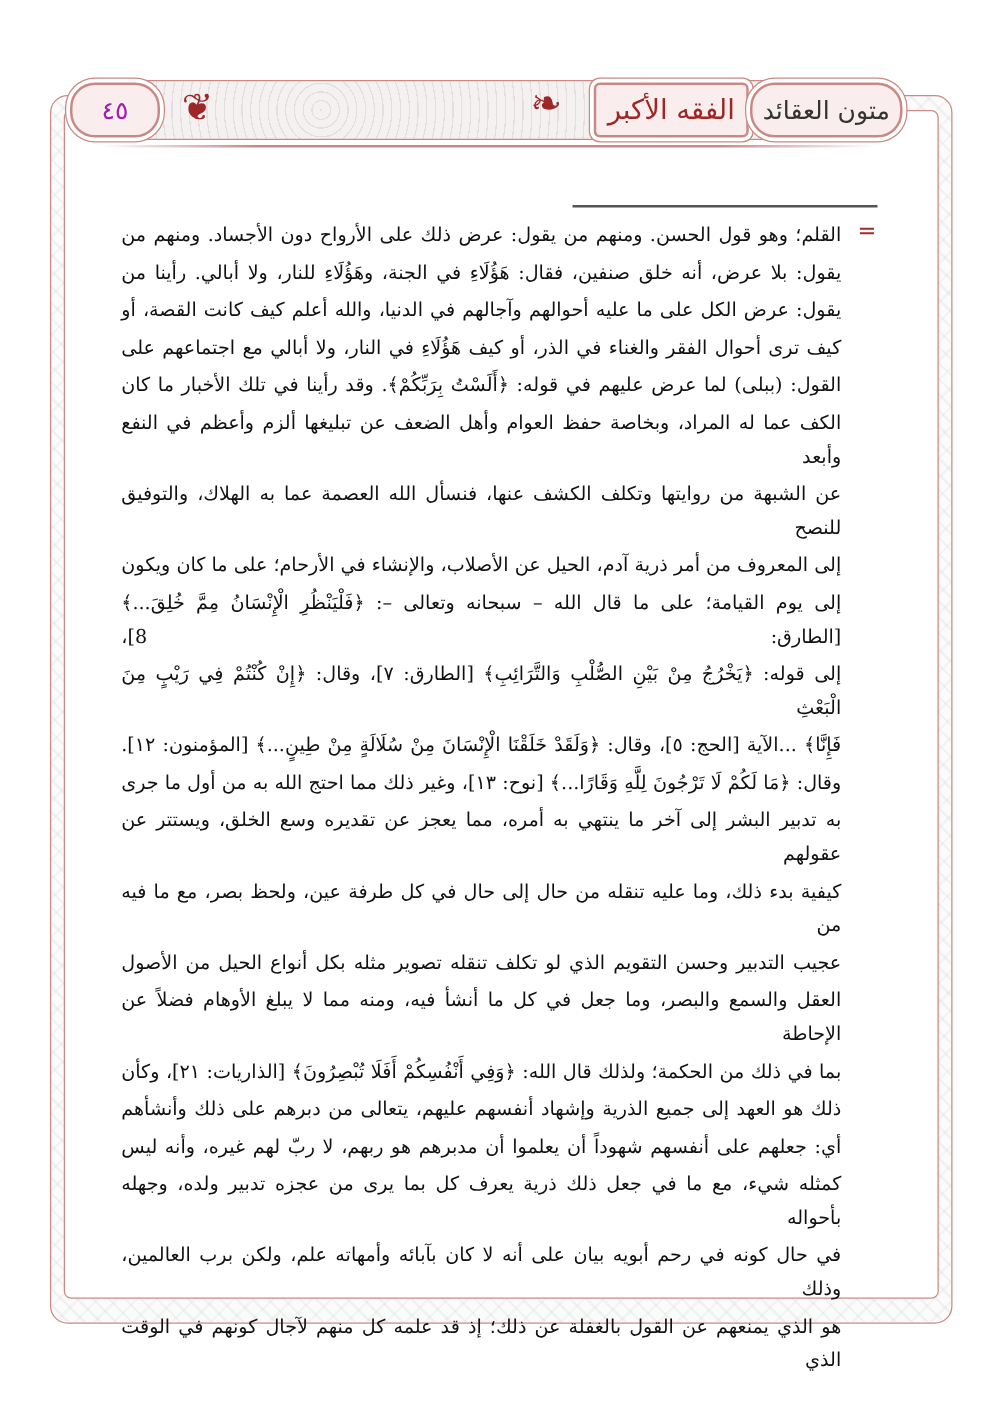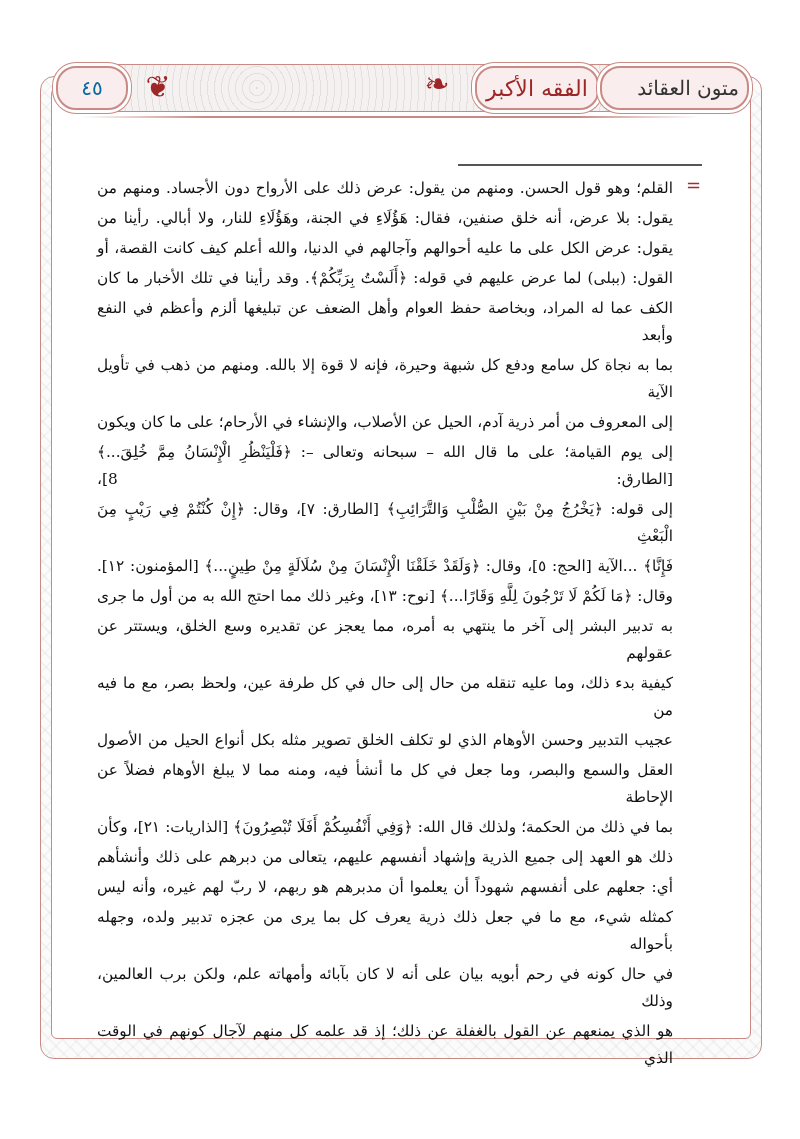--- a/index.html
+++ b/index.html
@@ -31,43 +31,43 @@
     .header-line {
       position: absolute; left: 80px; top: 116px; width: 620px; height: 2px;
       background: linear-gradient(90deg, rgba(201,138,133,0), #c98a85 20%, #c98a85 80%, rgba(201,138,133,0));
     }
 
     .page-number-badge {
       position: absolute; left: 56px; top: 66px; width: 68px; height: 40px;
       border: 2px solid #c98a85; border-radius: 20px; background: #f9eded;
       display: flex; align-items: center; justify-content: center;
       box-shadow: 0 0 0 3px #fff, 0 0 0 4px #c98a85;
-      font-family: "DejaVu Sans", sans-serif; font-size: 20px; color: #0369a1;
+      font-family: "DejaVu Sans", sans-serif; font-size: 20px; color: #a21caf;
     }
     .ornament-left {
       position: absolute; left: 128px; top: 68px; width: 60px; height: 38px;
       color: #9d2626; font-size: 30px; line-height: 38px; text-align: center;
     }
     .ornament-mid {
       position: absolute; left: 392px; top: 60px; width: 90px; height: 48px;
       color: #9d2626; font-size: 30px; line-height: 48px; text-align: center;
     }
     .title-badge {
       position: absolute; left: 475px; top: 66px; width: 120px; height: 40px;
-      border: 2px solid #c98a85; border-radius: 19px; background: #f9eded;
+      border: 2px solid #c98a85; border-radius: 5px; background: #f9eded;
       display: flex; align-items: center; justify-content: center;
       box-shadow: 0 0 0 3px #fff, 0 0 0 4px #c98a85;
       font-family: "DejaVu Serif", serif; font-size: 22px; color: #9d2626; direction: rtl;
     }
     .series-badge {
       position: absolute; left: 600px; top: 66px; width: 118px; height: 40px;
       border: 2px solid #c98a85; border-radius: 20px; background: #f9eded;
       display: flex; align-items: center; justify-content: center;
       box-shadow: 0 0 0 3px #fff, 0 0 0 4px #c98a85;
-      font-family: "DejaVu Serif", serif; font-size: 20px; color: #333; direction: rtl; padding-left: 27px;
+      font-family: "DejaVu Serif", serif; font-size: 20px; color: #333; direction: rtl;
     }
 
     .footnote-rule {
       position: absolute; left: 458px; top: 164px; width: 244px; height: 1.5px; background: #555;
     }
     .continuation-marker {
       position: absolute; left: 686px; top: 178px; width: 12px; height: 14px;
       color: #a0302e; font-size: 18px; line-height: 14px; font-family: "DejaVu Sans", sans-serif;
     }
 
@@ -92,31 +92,32 @@
 <div class="series-badge">متون العقائد</div>
 <div class="header-line"></div>
 
 <div class="footnote-rule"></div>
 <div class="continuation-marker">=</div>
 
 <div class="footnote-body">
   <p>القلم؛ وهو قول الحسن. ومنهم من يقول: عرض ذلك على الأرواح دون الأجساد. ومنهم من</p>
   <p>يقول: بلا عرض، أنه خلق صنفين، فقال: هَؤُلَاءِ في الجنة، وهَؤُلَاءِ للنار، ولا أبالي. رأينا من</p>
   <p>يقول: عرض الكل على ما عليه أحوالهم وآجالهم في الدنيا، والله أعلم كيف كانت القصة، أو</p>
+  <p>كيف ترى أحوال الفقر والغناء في الذر، أو كيف هَؤُلَاءِ في النار، ولا أبالي مع اجتماعهم على</p>
   <p>القول: (ببلى) لما عرض عليهم في قوله: ﴿أَلَسْتُ بِرَبِّكُمْ﴾. وقد رأينا في تلك الأخبار ما كان</p>
   <p>الكف عما له المراد، وبخاصة حفظ العوام وأهل الضعف عن تبليغها ألزم وأعظم في النفع وأبعد</p>
-  <p>بما به نجاة كل سامع ودفع كل شبهة وحيرة، فإنه لا قوة إلا بالله. ومنهم من ذهب في تأويل الآية</p>
+  <p>عن الشبهة من روايتها وتكلف الكشف عنها، فنسأل الله العصمة عما به الهلاك، والتوفيق للنصح</p>
   <p>إلى المعروف من أمر ذرية آدم، الحيل عن الأصلاب، والإنشاء في الأرحام؛ على ما كان ويكون</p>
   <p>إلى يوم القيامة؛ على ما قال الله – سبحانه وتعالى –: ﴿فَلْيَنْظُرِ الْإِنْسَانُ مِمَّ خُلِقَ...﴾ [الطارق: 8]،</p>
   <p>إلى قوله: ﴿يَخْرُجُ مِنْ بَيْنِ الصُّلْبِ وَالتَّرَائِبِ﴾ [الطارق: ٧]، وقال: ﴿إِنْ كُنْتُمْ فِي رَيْبٍ مِنَ الْبَعْثِ</p>
   <p>فَإِنَّا﴾ ...الآية [الحج: ٥]، وقال: ﴿وَلَقَدْ خَلَقْنَا الْإِنْسَانَ مِنْ سُلَالَةٍ مِنْ طِينٍ...﴾ [المؤمنون: ١٢].</p>
   <p>وقال: ﴿مَا لَكُمْ لَا تَرْجُونَ لِلَّهِ وَقَارًا...﴾ [نوح: ١٣]، وغير ذلك مما احتج الله به من أول ما جرى</p>
   <p>به تدبير البشر إلى آخر ما ينتهي به أمره، مما يعجز عن تقديره وسع الخلق، ويستتر عن عقولهم</p>
   <p>كيفية بدء ذلك، وما عليه تنقله من حال إلى حال في كل طرفة عين، ولحظ بصر، مع ما فيه من</p>
-  <p>عجيب التدبير وحسن الأوهام الذي لو تكلف الخلق تصوير مثله بكل أنواع الحيل من الأصول</p>
+  <p>عجيب التدبير وحسن التقويم الذي لو تكلف تنقله تصوير مثله بكل أنواع الحيل من الأصول</p>
   <p>العقل والسمع والبصر، وما جعل في كل ما أنشأ فيه، ومنه مما لا يبلغ الأوهام فضلاً عن الإحاطة</p>
   <p>بما في ذلك من الحكمة؛ ولذلك قال الله: ﴿وَفِي أَنْفُسِكُمْ أَفَلَا تُبْصِرُونَ﴾ [الذاريات: ٢١]، وكأن</p>
   <p>ذلك هو العهد إلى جميع الذرية وإشهاد أنفسهم عليهم، يتعالى من دبرهم على ذلك وأنشأهم</p>
   <p>أي: جعلهم على أنفسهم شهوداً أن يعلموا أن مدبرهم هو ربهم، لا ربّ لهم غيره، وأنه ليس</p>
   <p>كمثله شيء، مع ما في جعل ذلك ذرية يعرف كل بما يرى من عجزه تدبير ولده، وجهله بأحواله</p>
   <p>في حال كونه في رحم أبويه بيان على أنه لا كان بآبائه وأمهاته علم، ولكن برب العالمين، وذلك</p>
   <p>هو الذي يمنعهم عن القول بالغفلة عن ذلك؛ إذ قد علمه كل منهم لآجال كونهم في الوقت الذي</p>
 
 </div>
 

